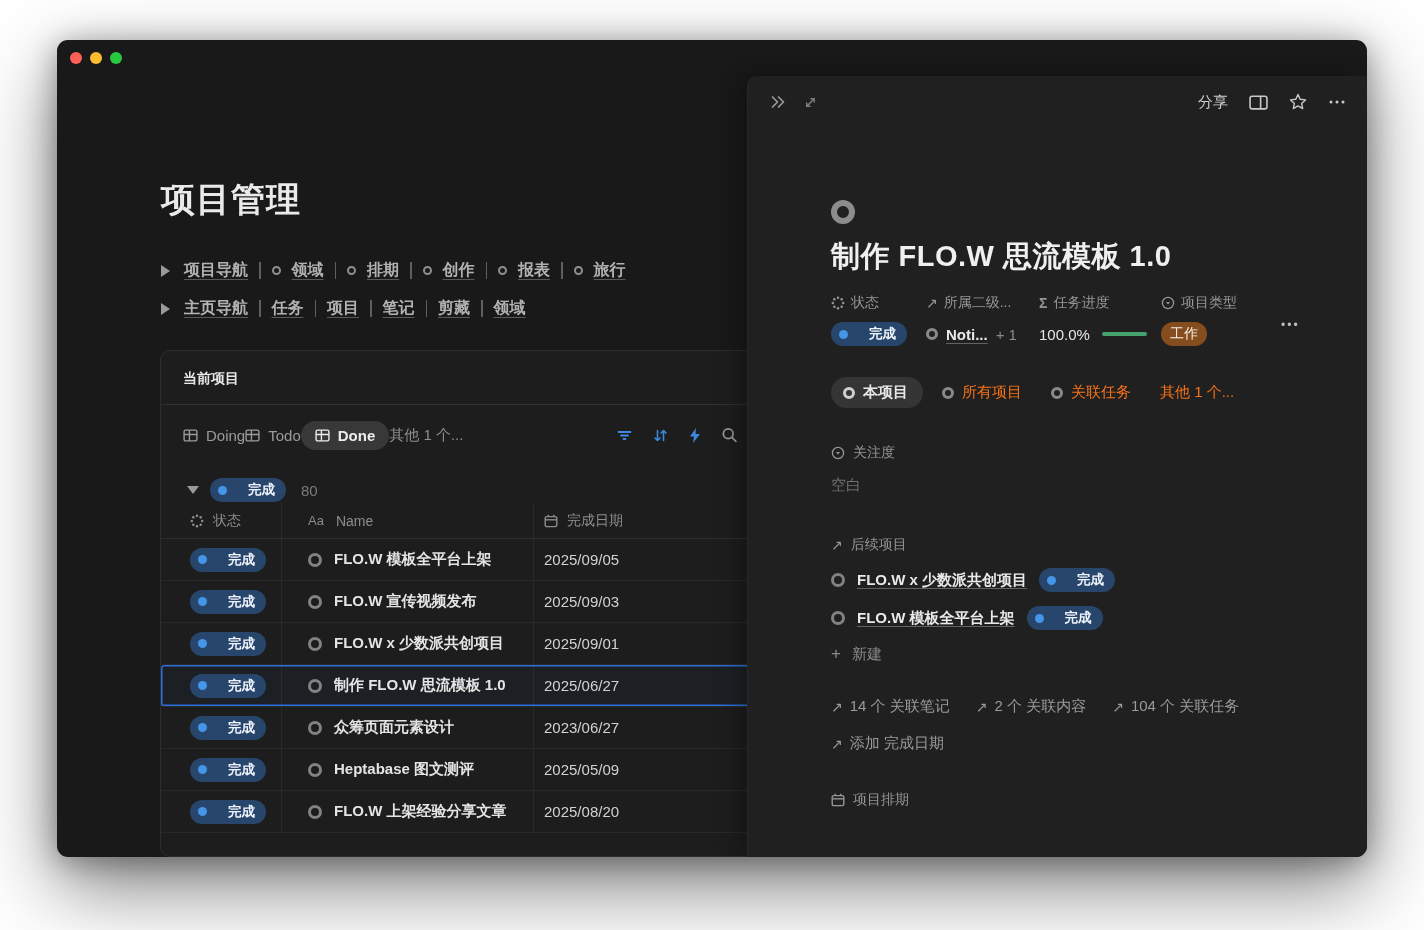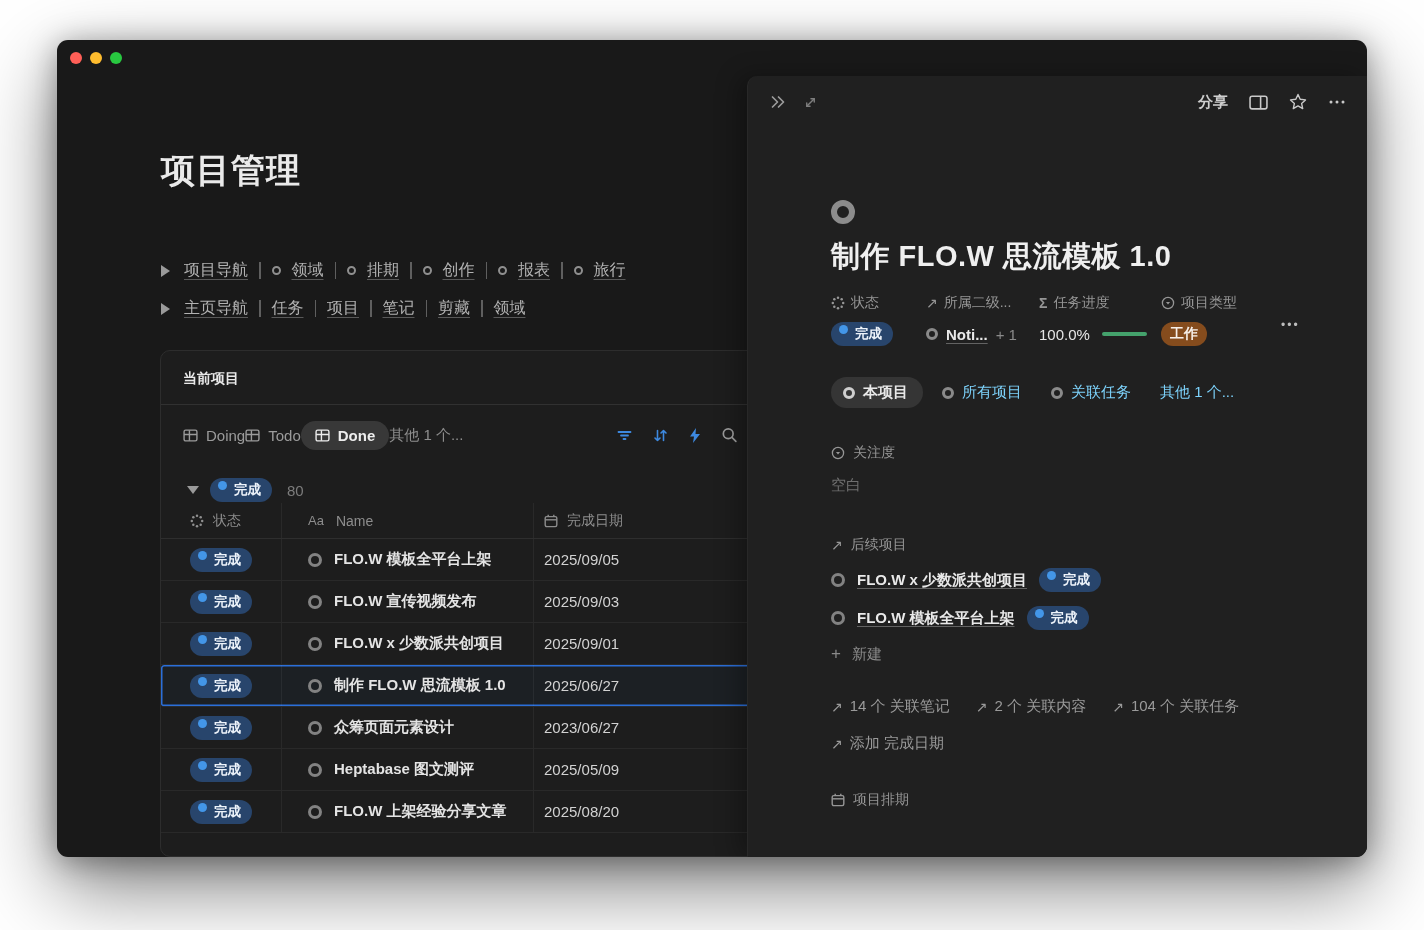--- a/index.html
+++ b/index.html
@@ -8,27 +8,27 @@
 
   
   .window { position:absolute; left:57px; top:40px; width:1310px; height:817px;
     background:#191919; border-radius:11px; overflow:hidden; color:#d4d4d4;
     box-shadow:0 30px 80px rgba(0,0,0,.5), 0 4px 30px rgba(0,0,0,.35); }
   .traffic { position:absolute; left:13px; top:12px; display:flex; gap:8px; z-index:9; }
   .tl { width:12px; height:12px; border-radius:50%; display:inline-block; }
   .tl.red{background:#ff5f57;} .tl.yellow{background:#febc2e;} .tl.green{background:#28c840;}
 
   
-  .page-title { position:absolute; left:104px; top:108px; font-size:34px; font-weight:700;
+  .page-title { position:absolute; left:104px; top:137px; font-size:34px; font-weight:700;
     color:#eaeaea; letter-spacing:1px; }
   .nav { position:absolute; left:104px; top:220px; display:flex; flex-direction:column; gap:17px; }
   .nav-row { display:flex; align-items:center; gap:11px; font-size:16px; color:#b2b2b2; }
   .tri-right { width:0; height:0; border-top:6px solid transparent; border-bottom:6px solid transparent;
     border-left:9px solid #9a9a9a; margin-right:3px; }
-  .nav-link { color:#b2b2b2; font-weight:400; text-decoration:underline;
+  .nav-link { color:#b2b2b2; font-weight:700; text-decoration:underline;
     text-decoration-color:rgba(255,255,255,.28); text-underline-offset:4px; cursor:pointer; }
   .sep { width:1.5px; height:17px; background:#5f5f5f; }
   .ring-xs { width:9px; height:9px; border:2px solid #8f8f8f; border-radius:50%; display:inline-block; }
 
   
   .board { position:absolute; left:103px; top:310px; width:1104px; height:507px;
     background:#1d1d1d; border:1px solid #2d2d2d; border-radius:10px; overflow:hidden; }
   .board-title { padding:19px 22px 0 22px; font-size:14px; font-weight:700; color:#e8e8e8; }
   .board-divider { margin-top:16px; height:1px; background:rgba(255,255,255,.09); }
   .views-row { position:relative; display:flex; align-items:center; height:60px; padding:0 22px; }
@@ -38,21 +38,21 @@
   .view-more { font-size:15px; color:#8f8f8f; cursor:pointer; }
   .views-toolbar { position:absolute; left:455px; top:50%; transform:translateY(-50%);
     display:flex; align-items:center; gap:19px; }
   .tool-blue { color:#3d89e0; } .tool-gray { color:#9b9b9b; }
 
   .group-row { display:flex; align-items:center; gap:11px; padding:12px 22px 0 26px; height:38px; }
   .tri-down { width:0; height:0; border-left:6px solid transparent; border-right:6px solid transparent;
     border-top:8px solid #9a9a9a; }
   .group-count { font-size:15px; color:#7c7c7c; margin-left:4px; }
 
-  .status-badge { display:inline-flex; gap:7px; background:#28456c;
+  .status-badge { display:inline-flex; align-items:center; gap:21px; background:#28456c;
     border-radius:12px; padding:3px 11px 3px 8px; color:#edf3fa; font-size:13.5px; font-weight:600;
     white-space:nowrap; }
   .status-badge .dot { width:9px; height:9px; border-radius:50%; background:#4396e8; }
 
   .trow { display:grid; grid-template-columns:121px 252px 1fr; height:42px;
     border-bottom:1px solid rgba(255,255,255,.055); }
   .trow.thead { height:36px; color:#8d8d8d; font-size:14px; border-bottom:1px solid rgba(255,255,255,.08); }
   .tcell { display:flex; align-items:center; gap:9px; overflow:hidden; white-space:nowrap; }
   .tcell.c1 { padding-left:29px; border-right:1px solid rgba(255,255,255,.055); }
   .tcell.c2 { padding-left:26px; border-right:1px solid rgba(255,255,255,.055);gap:12px; }
@@ -63,46 +63,46 @@
     background:rgba(35,131,226,.04); }
   .ring-md { width:14px; height:14px; border:3.5px solid #828282; border-radius:50%; flex:none; }
 
   
   .peek { position:absolute; left:690px; top:36px; right:0; bottom:0; background:#202020;
     border-top-left-radius:10px; box-shadow:-8px 0 24px rgba(0,0,0,.3);
     border-left:1px solid rgba(255,255,255,.04); z-index:5; }
   .peek-header { display:flex; align-items:center; height:52px; padding:0 21px; color:#9b9b9b; }
   .ph-left { display:flex; align-items:center; gap:17px; }
   .ph-right { margin-left:auto; display:flex; align-items:center; gap:21px; color:#c9c9c9; }
-  .share-btn { font-size:15px; color:#cfcfcf; cursor:pointer;font-weight:bold; }
+  .share-btn { font-size:15px; color:#cfcfcf; cursor:pointer; }
   .icon-btn { display:flex; align-items:center; cursor:pointer; }
 
   .peek-body { position:absolute; top:52px; left:0; right:0; bottom:0; padding:0 40px 0 83px; overflow:hidden; }
   .page-ring { width:24px; height:24px; border:6.5px solid #8c8c8c; border-radius:50%; margin-top:72px; }
   .peek-title { margin-top:13px; font-size:29px; font-weight:700; color:#efefef; letter-spacing:.5px; }
 
   .props { margin-top:17px; display:flex; }
   .prop { display:flex; flex-direction:column; }
   .prop.p1{width:95px;} .prop.p2{width:113px;} .prop.p3{width:122px;}
   .prop-label { display:flex; align-items:center; gap:6px; font-size:14px; color:#969696; height:18px; }
   .prop-value { margin-top:9px; display:flex; align-items:center; gap:8px; height:26px; font-size:15px; }
   .noti-link { color:#e9e9e9; font-weight:700; text-decoration:underline;
     text-decoration-color:rgba(255,255,255,.3); text-underline-offset:3px; cursor:pointer; }
   .plus-one { color:#8b8b8b; }
   .ring-sm2 { width:12px; height:12px; border:3px solid #8a8a8a; border-radius:50%; flex:none; }
   .pct { color:#e6e6e6; }
   .pbar { width:45px; height:4px; border-radius:2px; background:#44a26c; margin-left:4px; }
-  .tag-work { background:#854c1d; color:#f6efe9; font-size:14px; font-weight:700;
+  .tag-work { background:#854c1d; color:#f6efe9; font-size:14px; font-weight:400;
     border-radius:12px; padding:3px 9px; }
   .prop-ellipsis { color:#bdbdbd; font-size:12px; letter-spacing:2px; margin:24px 0 0 44px; }
   .ne-arrow { font-size:14px; line-height:1; }
   .sigma { font-size:14px; font-weight:700; }
 
   .peek-tabs { margin-top:30px; display:flex; align-items:center; gap:9px; }
-  .ptab { display:flex; align-items:center; gap:8px; font-size:15px; color:#7dd3fc;
+  .ptab { display:flex; align-items:center; gap:8px; font-size:15px; color:#f97316;
     padding:6px 10px; cursor:pointer; }
   .ptab.active { background:rgba(255,255,255,.095); border-radius:17px; padding:6px 15px 6px 12px;
     color:#e8e8e8; font-weight:700; }
   .ptab.active .ring-sm2 { border-color:#cfcfcf; }
 
   .sec-label { display:flex; align-items:center; gap:8px; font-size:14px; color:#969696; height:18px; }
   .focus-sec { margin-top:36px; }
   .blank-val { margin-top:14px; font-size:15px; color:#6f6f6f; }
   .next-sec { margin-top:41px; }
   .next-item { margin-top:14px; display:flex; align-items:center; gap:12px; height:24px; }

